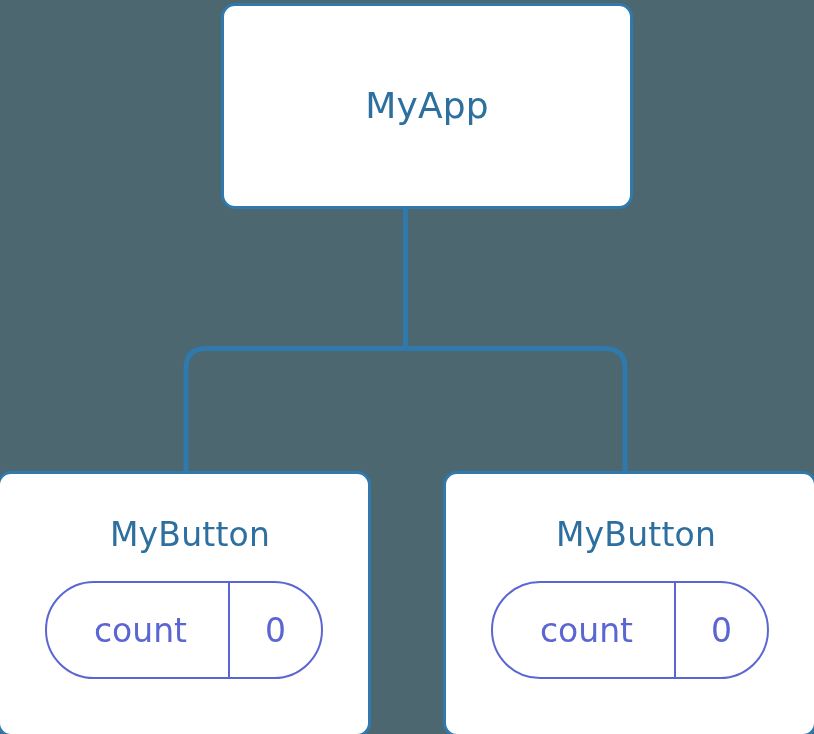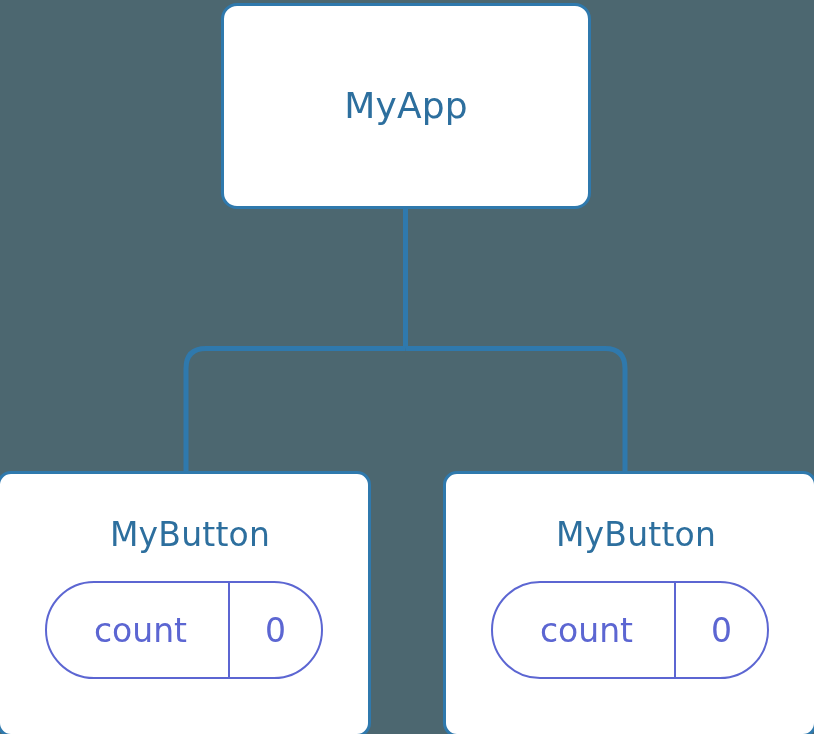--- a/index.html
+++ b/index.html
@@ -43,24 +43,23 @@
     font-size: 36px;
     line-height: 1;
     letter-spacing: 0.2px;
     white-space: nowrap;
   }
 
   
   #node-root {
     left: 221px;
     top: 3px;
-    width: 370px;
+    width: 412px;
     height: 206px;
     justify-content: center;
-    border-radius: 16px;
   }
 
   
   .node-child {
     top: 471px;
     width: 374px;
     height: 266px;
     padding-top: 44px;
   }
   #node-child-0 {

